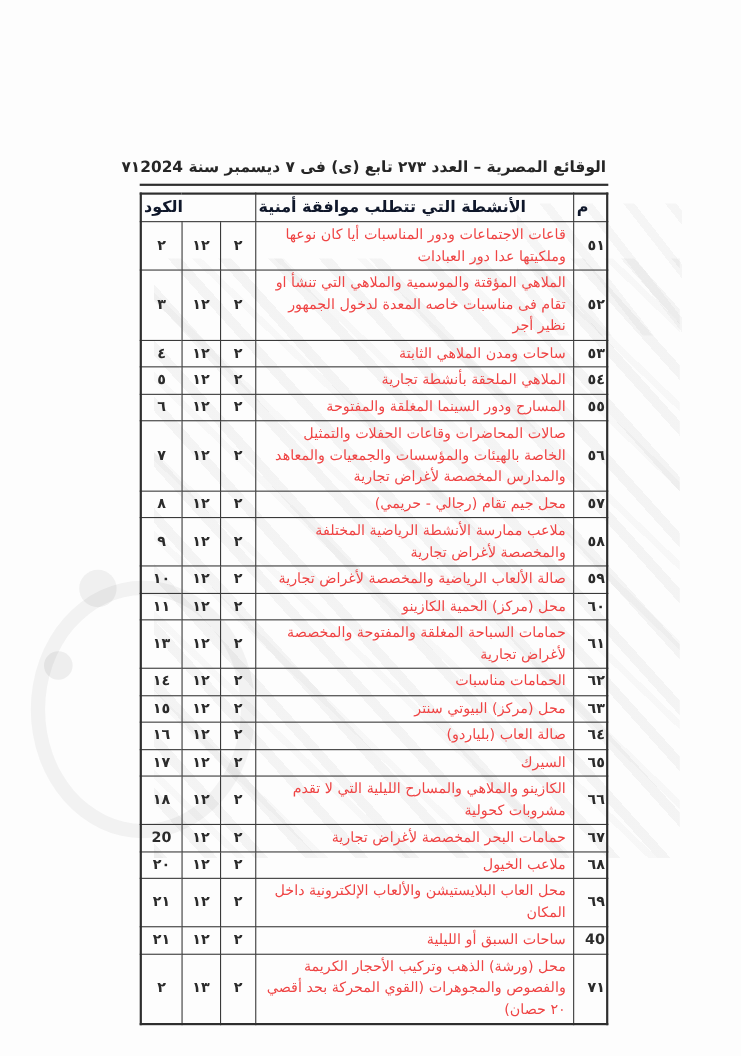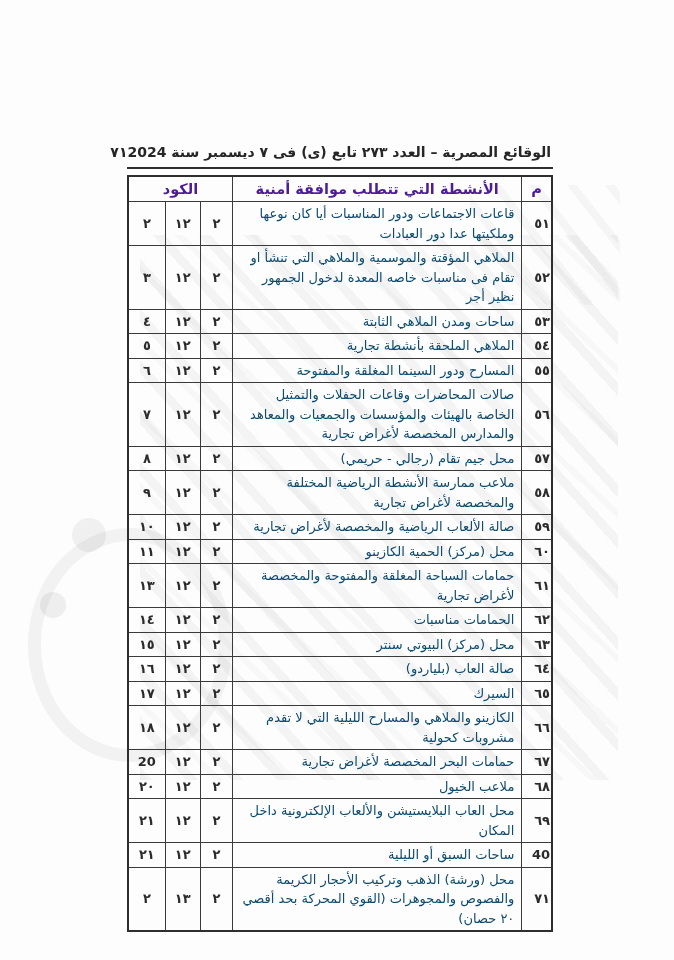--- a/index.html
+++ b/index.html
@@ -54,30 +54,30 @@
   table.activities{
     width:426px;border-collapse:collapse;table-layout:fixed;
     border:2px solid #2e2e2e;
     direction:rtl;
   }
   table.activities th, table.activities td{
     border:1px solid #3a3a3a;
     vertical-align:middle;
   }
   th{
-    font-size:14.5px;font-weight:bold;color:#4c1d95;
-    padding:4px 2px;text-align:center;
+    font-size:14.5px;font-weight:bold;color:#0f172a;
+    padding:4px 2px;text-align:left;
   }
   td.c-num{
     width:30px;font-weight:bold;font-size:13px;
     padding:2px 1px;
   }
   td.c-act{
     text-align:right;font-size:13px;line-height:1.5;
-    padding:2px 7px;color:#0c4a6e;
+    padding:2px 7px;color:#ef4444;
   }
   td.c-code{
     text-align:center;font-weight:bold;font-size:13px;
     padding:2px 1px;
   }
 </style>
 </head>
 <body>
 
 <div class="sheet">

